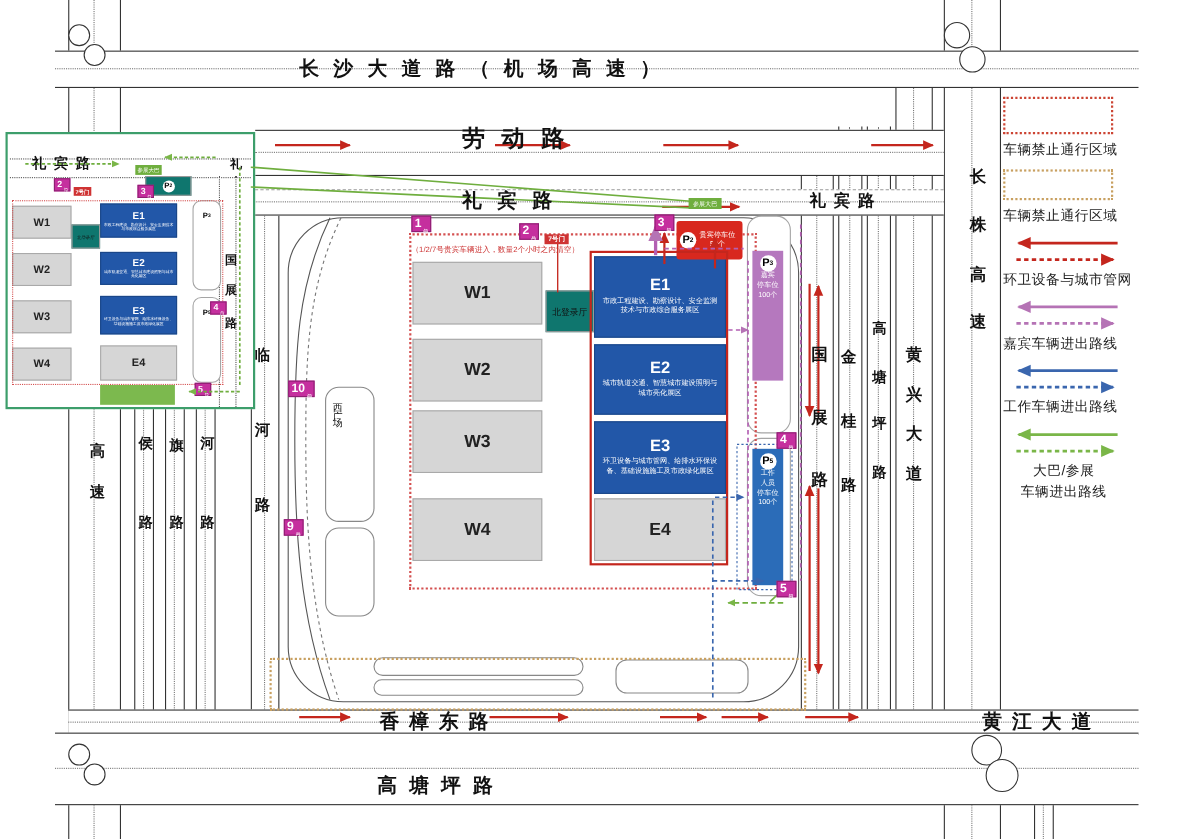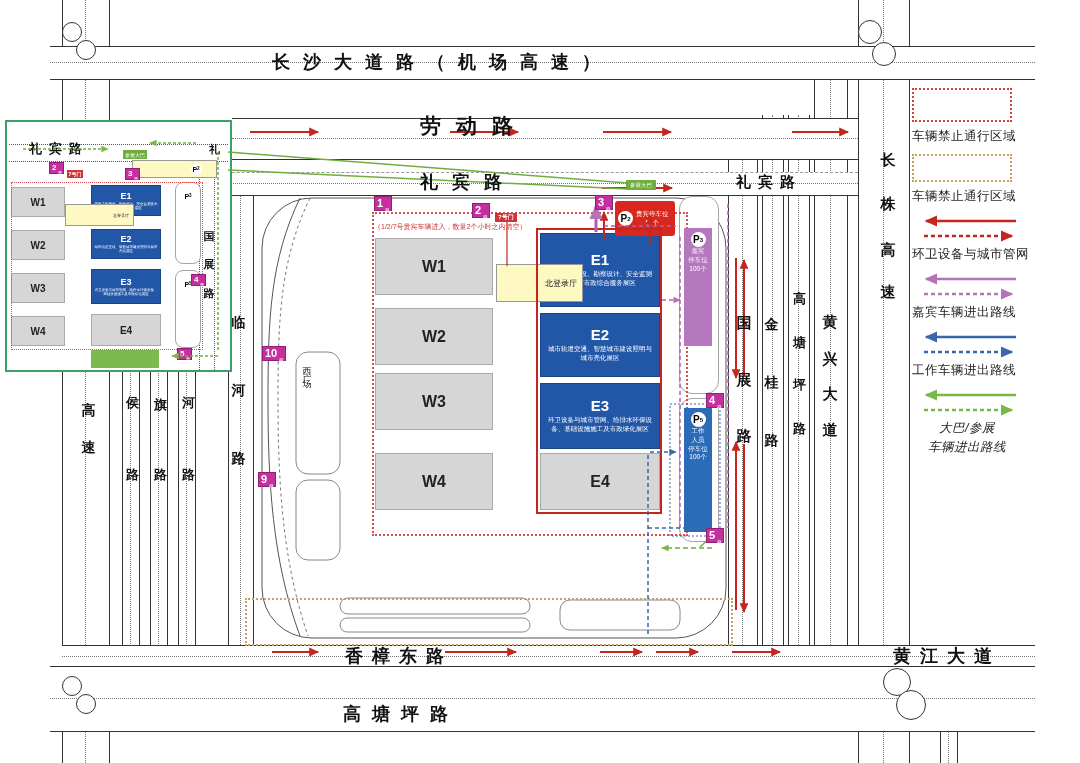--- a/index.html
+++ b/index.html
@@ -20,21 +20,21 @@
   .title{position:absolute;left:0;top:12px;width:100%;text-align:center;font-size:31px;font-weight:bold;z-index:9;letter-spacing:1px;}
   .title .red{color:#e0281e;}
   
   .hall{position:absolute;display:flex;align-items:center;justify-content:center;z-index:4;}
   .hall-gray{background:#d6d6d6;border:1px solid #a9a9a9;color:#222;font-weight:bold;font-size:16px;}
   .hall-blue{background:#2257a8;color:#fff;flex-direction:column;border:1px solid #1a4688;}
   .hall-blue .hlabel{font-weight:bold;font-size:15px;line-height:1.2;}
   .hall-blue .hdesc{font-size:6.5px;line-height:1.35;text-align:center;padding:1px 5px;}
   .greenbox{position:absolute;background:#7cb94e;color:#fff;display:flex;align-items:center;justify-content:center;
             font-weight:bold;font-size:10.5px;z-index:4;text-align:center;}
-  .smallbox{position:absolute;background:#fef9c3;border:1px solid #999;display:flex;align-items:center;justify-content:center;z-index:4;padding-left:43px;}
+  .smallbox{position:absolute;background:#0f766e;border:1px solid #999;display:flex;align-items:center;justify-content:center;z-index:4;}
   
   .zone{position:absolute;z-index:5;}
   .zone.red{border:2px dotted #d45050;}
   .zone.tan{border:2px dotted #c8a060;}
   
   .pout{position:absolute;background:#fff;border:1.5px solid #a5a5a5;border-radius:13px;z-index:4;}
   .pstrip{position:absolute;z-index:5;display:flex;flex-direction:column;align-items:center;padding-top:4px;}
   .pstrip.purple{background:#b578be;}
   .pstrip.blue{background:#2b6cb8;}
   .pbox-red{position:absolute;background:#d8281e;border-radius:3px;z-index:6;display:flex;align-items:center;gap:3px;padding:2px 3px;}
@@ -65,21 +65,21 @@
   #inset .zone.red{border-width:1.5px;}
   #inset .picon{width:11px;height:11px;min-width:11px;font-size:7px;}
   #inset .picon sub{font-size:4.5px;}
   
   #legend{position:absolute;left:912px;top:88px;width:168px;z-index:9;background:transparent;}
   #legend .ltitle{font-size:23px;font-weight:bold;margin-bottom:10px;}
   .lrect{width:96px;height:30px;margin-bottom:6px;}
   .lrect.r1{border:2px dotted #cc4433;}
   .lrect.r2{border:2px dotted #c8a060;height:24px;}
   .llabel{font-size:12.5px;color:#222;margin-bottom:9px;letter-spacing:0.5px;}
-  .llabel.center{text-align:center;width:110px;margin-bottom:2px;font-style:italic;}
+  .llabel.center{text-align:center;width:110px;margin-bottom:2px;}
   .larrows{display:block;margin-bottom:2px;}
   svg.overlay{position:absolute;left:0;top:0;z-index:7;pointer-events:none;}
   svg.structure{position:absolute;left:0;top:0;z-index:3;pointer-events:none;}
 </style>
 </head>
 <body>
 
 <div id="map">
 
   <div class="vroad" style="left:62px;top:0;width:46px;height:763px;"></div>

